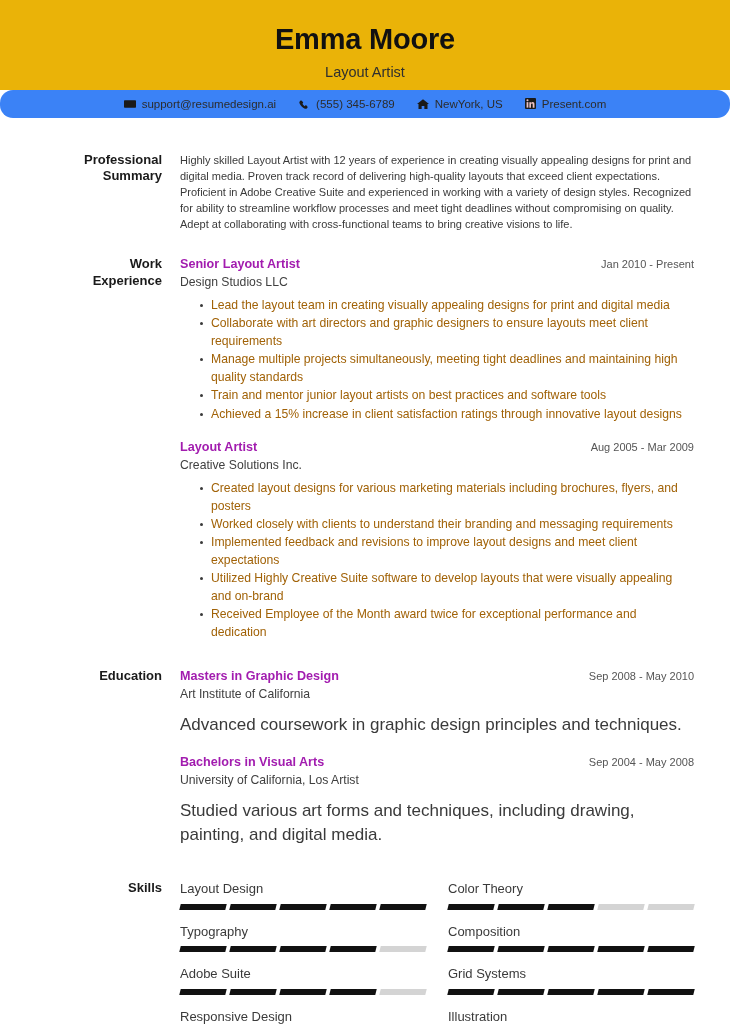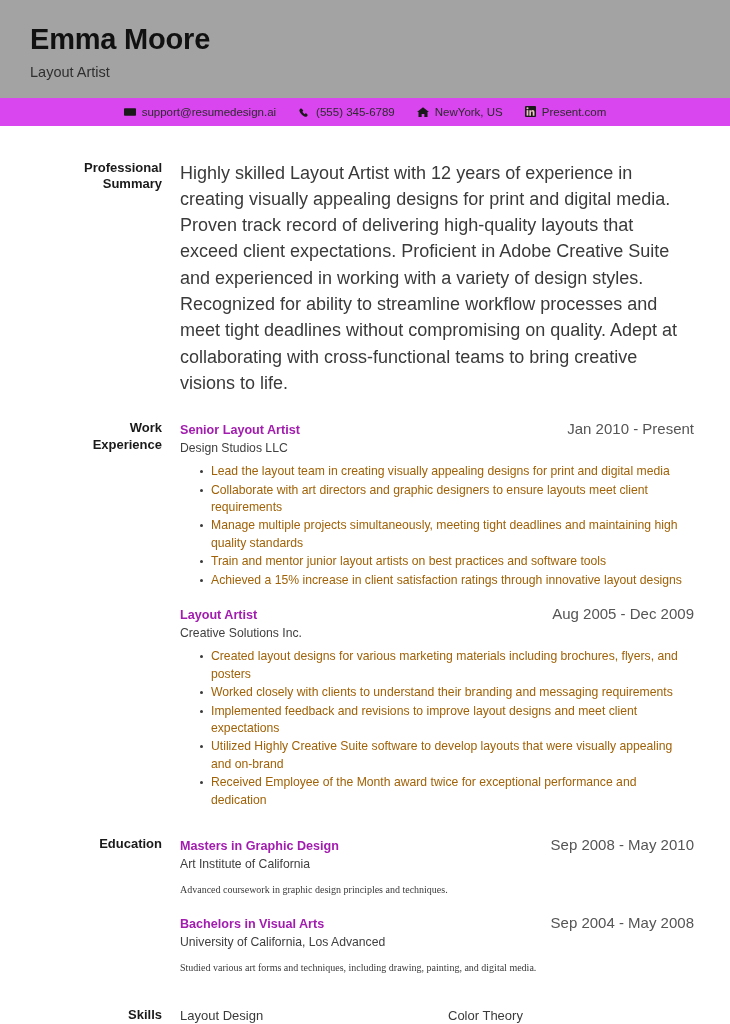--- a/index.html
+++ b/index.html
@@ -15,47 +15,48 @@
   .page {
     width: 730px;
     min-height: 1024px;
     background: #ffffff;
     position: relative;
     overflow: hidden;
   }
 
   
   .header-band {
-    background: #a3a3a3;
-    padding: 22px 30px 16px 30px;
-    text-align: left;
+    background: #eab308;
+    padding: 22px 30px 8px 30px;
+    text-align: center;
   }
   .full-name {
     font-size: 29px;
     font-weight: bold;
     color: #111111;
     letter-spacing: -0.2px;
     line-height: 1.2;
   }
   .job-title {
     font-size: 14.5px;
     color: #2f2f2f;
     margin-top: 6px;
     line-height: 1.3;
   }
 
   
   .contact-band {
-    background: #d946ef;
+    background: #3b82f6;
     padding: 8px 10px;
     display: flex;
     justify-content: center;
     align-items: center;
     gap: 22px;
     flex-wrap: wrap;
+    border-radius: 13px;
   }
   .contact-item {
     display: flex;
     align-items: center;
     gap: 6px;
     font-size: 11.5px;
     color: #2c2c2c;
     white-space: nowrap;
   }
   .contact-item .ic { display: flex; align-items: center; }
@@ -80,21 +81,21 @@
     flex: 1 1 auto;
     min-width: 0;
   }
 
   #summary-section { margin-top: 34px; }
   #experience-section { margin-top: 24px; }
   #education-section { margin-top: 26px; }
   #skills-section { margin-top: 32px; padding-bottom: 20px; }
 
   .summary-text {
-    font-size: 18px;
+    font-size: 11px;
     line-height: 1.46;
     color: #3a3a3a;
     text-align: left;
   }
 
   
   .entry { margin-bottom: 16px; }
   .entry:last-child { margin-bottom: 0; }
 
   .entry-head {
@@ -103,37 +104,36 @@
     align-items: baseline;
     gap: 14px;
   }
   .entry-role {
     font-size: 12.6px;
     font-weight: bold;
     color: #a21caf;
     line-height: 1.35;
   }
   .entry-date {
-    font-size: 15px;
+    font-size: 11px;
     color: #555555;
     white-space: nowrap;
     flex: 0 0 auto;
   }
   .entry-org {
     font-size: 12.2px;
     color: #404040;
     line-height: 1.4;
     margin-top: 1px;
   }
   .entry-desc {
-    font-size: 10px;
+    font-size: 17px;
     color: #3a3a3a;
     line-height: 1.45;
     margin-top: 10px;
-    font-family: Liberation Serif, serif;
   }
 
   .bullets {
     list-style: none;
     margin-top: 6px;
     padding-left: 20px;
   }
   .bullets li {
     position: relative;
     font-size: 12.2px;
@@ -258,21 +258,21 @@
             <li>Lead the layout team in creating visually appealing designs for print and digital media</li>
             <li>Collaborate with art directors and graphic designers to ensure layouts meet client requirements</li>
             <li>Manage multiple projects simultaneously, meeting tight deadlines and maintaining high quality standards</li>
             <li>Train and mentor junior layout artists on best practices and software tools</li>
             <li>Achieved a 15% increase in client satisfaction ratings through innovative layout designs</li>
           </ul>
         </div>
         <div class="entry">
           <div class="entry-head">
             <div class="entry-role">Layout Artist</div>
-            <div class="entry-date">Aug 2005 - Dec 2009</div>
+            <div class="entry-date">Aug 2005 - Mar 2009</div>
           </div>
           <div class="entry-org">Creative Solutions Inc.</div>
           <ul class="bullets">
             <li>Created layout designs for various marketing materials including brochures, flyers, and posters</li>
             <li>Worked closely with clients to understand their branding and messaging requirements</li>
             <li>Implemented feedback and revisions to improve layout designs and meet client expectations</li>
             <li>Utilized Highly Creative Suite software to develop layouts that were visually appealing and on-brand</li>
             <li>Received Employee of the Month award twice for exceptional performance and dedication</li>
           </ul>
         </div>
@@ -288,21 +288,21 @@
             <div class="entry-date">Sep 2008 - May 2010</div>
           </div>
           <div class="entry-org">Art Institute of California</div>
           <div class="entry-desc">Advanced coursework in graphic design principles and techniques.</div>
         </div>
         <div class="entry">
           <div class="entry-head">
             <div class="entry-role">Bachelors in Visual Arts</div>
             <div class="entry-date">Sep 2004 - May 2008</div>
           </div>
-          <div class="entry-org">University of California, Los Advanced</div>
+          <div class="entry-org">University of California, Los Artist</div>
           <div class="entry-desc">Studied various art forms and techniques, including drawing, painting, and digital media.</div>
         </div>
       </div>
   </div>
 
   <div class="section" id="skills-section">
     <div class="sec-label">Skills</div>
     <div class="sec-body">
       <div class="skills-grid" id="skills-grid">
           <div class="skill">

